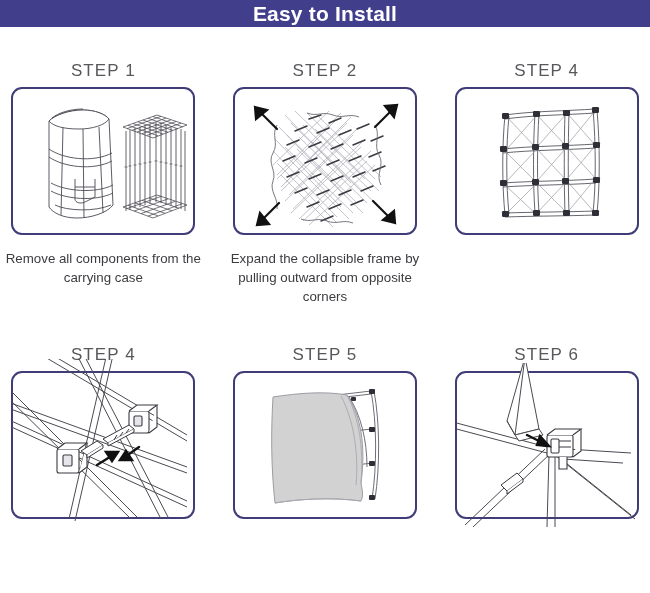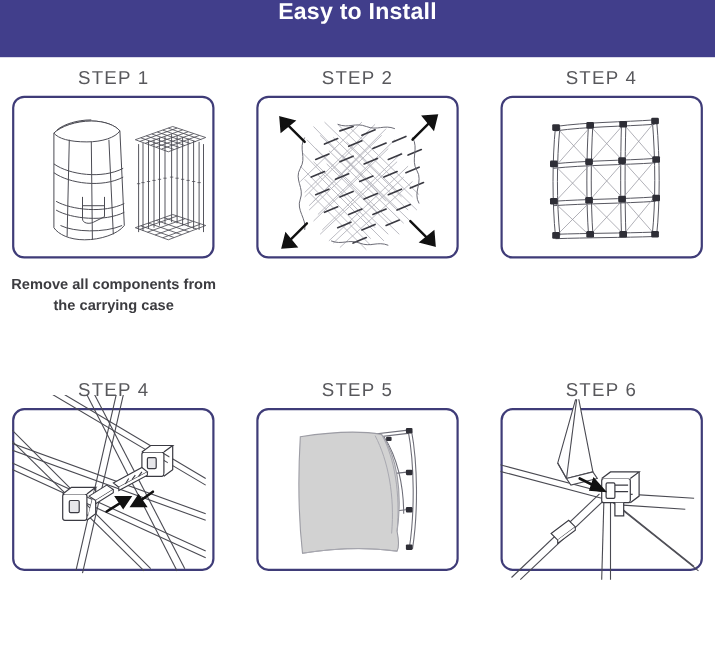--- a/index.html
+++ b/index.html
@@ -20,23 +20,24 @@
     height: 593px;
     background: #ffffff;
   }
 
   
   .header-bar {
     position: absolute;
     left: 0;
     top: 0;
     width: 650px;
-    height: 52px;
+    height: 27px;
     background: #413e8b;
     display: flex;
+    align-items: center;
     justify-content: center;
   }
   .header-title {
     color: #ffffff;
     font-size: 21px;
     font-weight: bold;
     letter-spacing: 0.2px;
     line-height: 1;
   }
 
@@ -98,21 +99,20 @@
     height: 148px;
     overflow: visible;
   }
   .step-caption {
     margin-top: 15px;
     width: 196px;
     text-align: center;
     font-size: 13.3px;
     line-height: 1.42;
     color: #3c3c40;
-    font-weight: bold;
   }
   svg { display: block; }
 </style>
 </head>
 <body>
 
 <div id="page">
 
   <div class="header-bar">
     <div class="header-title">Easy to Install</div>
@@ -285,20 +285,21 @@
 
               <path d="M46 116 L28 134" fill="none"></path>
               <polygon points="24,138 27,126 36,137"></polygon>
 
               <path d="M140 114 L158 132" fill="none"></path>
               <polygon points="162,136 150,133 161,124"></polygon>
             </g>
           </svg>
         </div>
       </div>
+      <div class="step-caption">Expand the collapsible frame by pulling outward from opposite corners</div>
     </div>
 
     <div class="step-cell">
       <div class="step-title">STEP 4</div>
       <div class="step-box">
         <div class="art-clip">
           <svg width="184" height="148" viewBox="0 0 184 148">
             <g fill="none" stroke="#55555e" stroke-width="0.9">
 
               <path d="M50 28 C78 24 112 24 140 22"></path>

